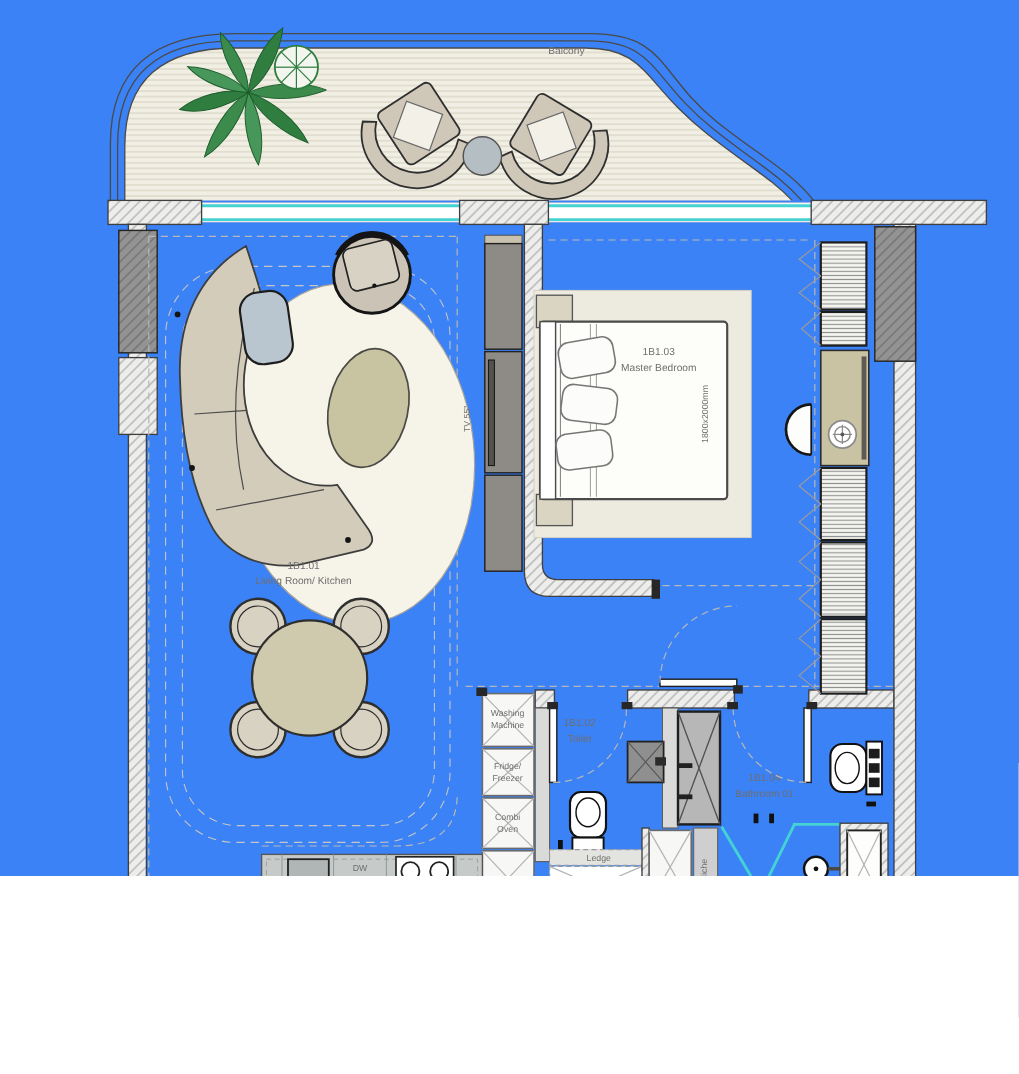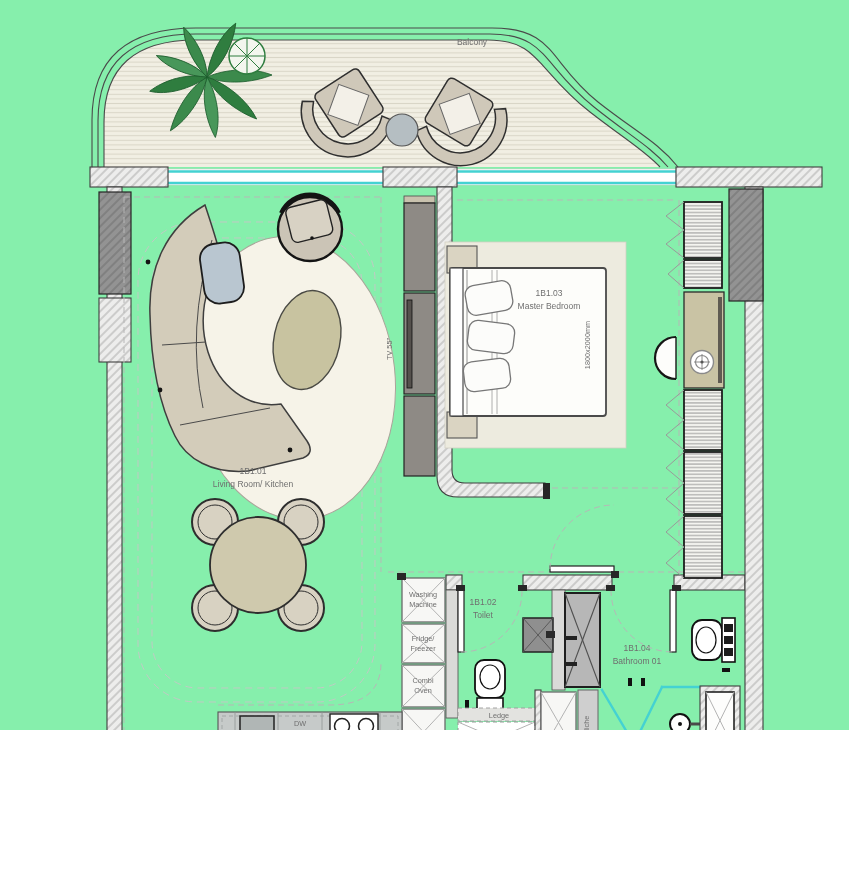--- a/index.html
+++ b/index.html
@@ -1,16 +1,16 @@
 <!DOCTYPE html>
 <html style="--glass-cyan: #44d2d2; --label-gray: #6f6f6f; --wall-outline: #3f3f3f; --column-gray: #8f8f8f; --deck-bg: #f1efe3; --deck-line: #d9d6c7; --furniture-beige: #d3ccba; --cushion-cream: #f3f0e8; --rug-cream: #f6f3e8; --ottoman-olive: #c8c3a0; --table-beige: #cfc9ad; --bedroom-rug: #edebdf; --side-table-blue: #b9c6d0; --plant-green: #3c8a4c; --tv-cabinet-dark: #8e8a85; --counter-gray: #c6cac9; --cabinet-tan: #d8d2ba;"><head>
 <meta charset="utf-8">
 <style>
   html,body{margin:0;padding:0;background:#ffffff;}
-  .stage{position:relative;width:849px;height:730px;background:#86efac;overflow:hidden;
+  .stage{position:relative;width:849px;height:730px;background:#3b82f6;overflow:hidden;
          font-family:"Liberation Sans",sans-serif;}
   svg{display:block}
   .w{fill:url(#h);stroke:#3f3f3f;stroke-width:1.1}
   .wd{fill:url(#hd);stroke:#262626;stroke-width:1.2}
   .wg{fill:#dadad8;stroke:#5a5a5a;stroke-width:0.9}
   .blk{fill:#272727}
   .dash{fill:none;stroke:#b7b7b7;stroke-width:1;stroke-dasharray:6 4}
   .dashl{fill:none;stroke:#c6c6c6;stroke-width:0.9;stroke-dasharray:7 5}
   .glass{stroke:var(--glass-cyan,#44d2d2);stroke-width:2.4;fill:none;stroke-linecap:square}
   .t{font-size:8.5px;fill:var(--label-gray,#6f6f6f);text-anchor:middle;font-family:"Liberation Sans",sans-serif}

